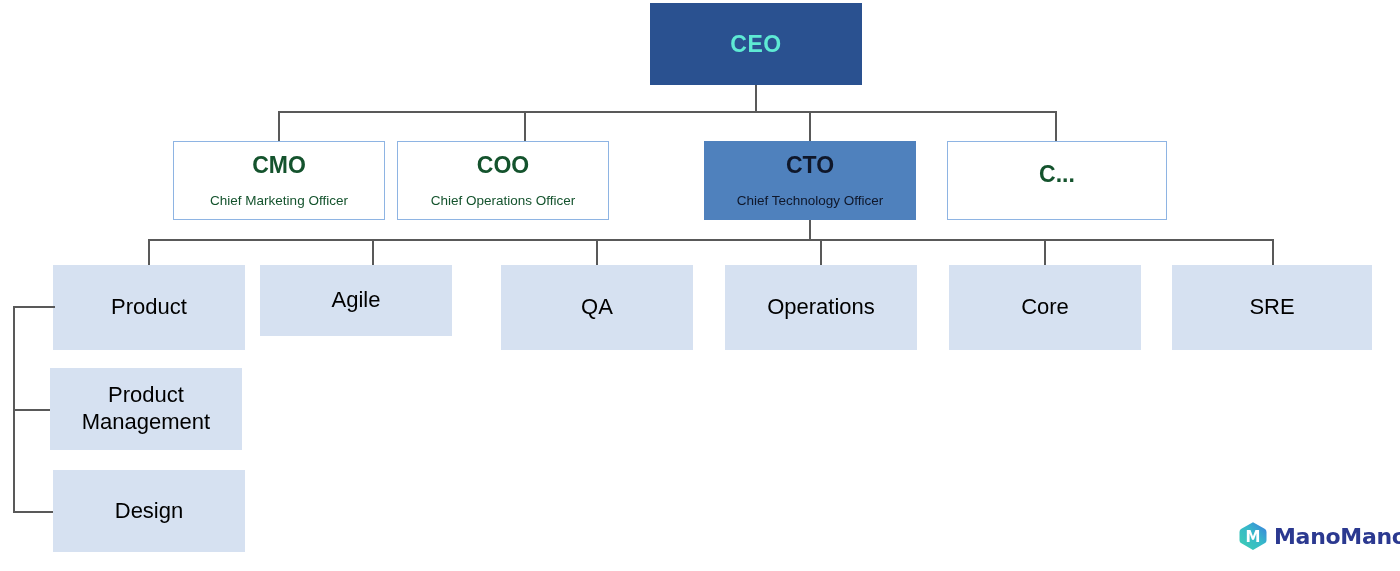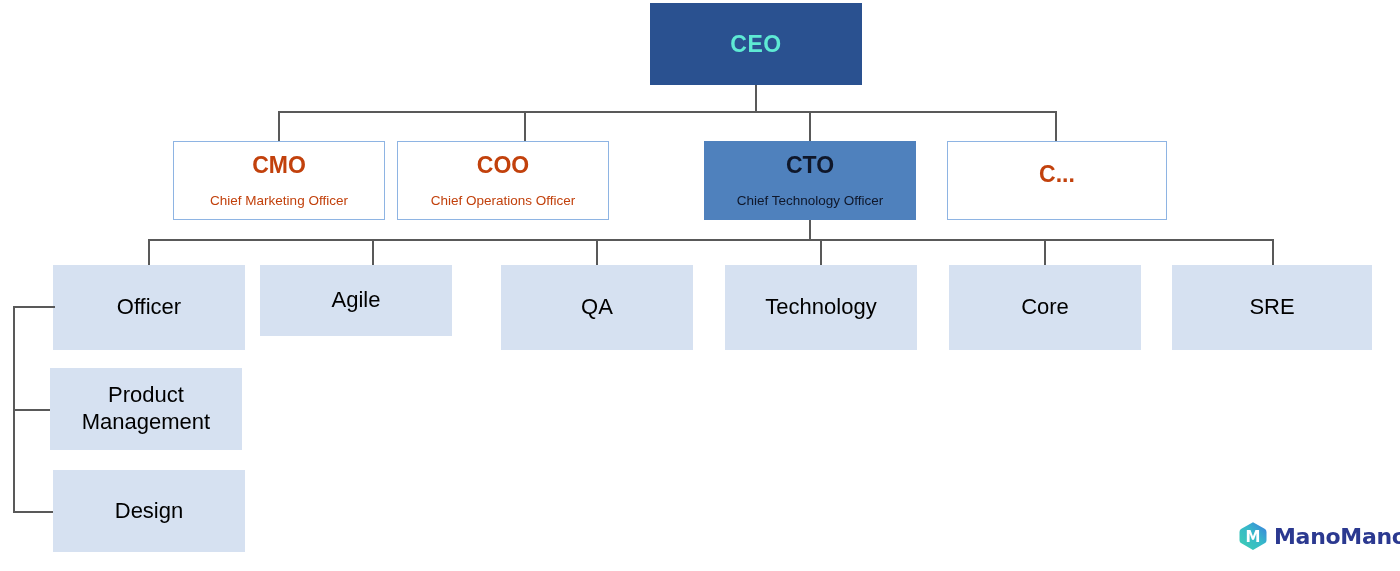--- a/index.html
+++ b/index.html
@@ -31,21 +31,21 @@
   .node.ceo{
     background:#2A5190;
     color:#5eead4;
   }
   .node.ceo .title{font-size:23px;font-weight:bold;letter-spacing:.5px;}
 
   
   .node.exec{
     background:#ffffff;
     border:1.5px solid #8EB4E3;
-    color:#c2410c;
+    color:#14532d;
   }
   .node.exec .title{font-size:23px;font-weight:bold;line-height:1.15;}
   .node.exec .subtitle{font-size:13.5px;font-weight:normal;line-height:1.3;margin-top:14px;}
 
   
   .node.exec.highlight{
     background:#4F81BD;
     border:1.5px solid #4F81BD;
     color:#0f172a;
   }
@@ -116,33 +116,33 @@
   <div class="conn v" style="left:809px;top:220px;width:2px;height:20px;"></div>
   <div class="conn h" style="left:148px;top:239px;width:1126px;height:2px;"></div>
   <div class="conn v" style="left:148px;top:239px;width:2px;height:26px;"></div>
   <div class="conn v" style="left:372px;top:239px;width:2px;height:26px;"></div>
   <div class="conn v" style="left:596px;top:239px;width:2px;height:26px;"></div>
   <div class="conn v" style="left:820px;top:239px;width:2px;height:26px;"></div>
   <div class="conn v" style="left:1044px;top:239px;width:2px;height:26px;"></div>
   <div class="conn v" style="left:1272px;top:239px;width:2px;height:26px;"></div>
 
   <div class="node dept" id="node-product" style="left:53px;top:265px;width:192px;height:85px;">
-    <span class="title">Officer</span>
+    <span class="title">Product</span>
   </div>
 
   <div class="node dept" id="node-agile" style="left:260px;top:265px;width:192px;height:71px;">
     <span class="title">Agile</span>
   </div>
 
   <div class="node dept" id="node-qa" style="left:501px;top:265px;width:192px;height:85px;">
     <span class="title">QA</span>
   </div>
 
   <div class="node dept" id="node-engineering" style="left:725px;top:265px;width:192px;height:85px;">
-    <span class="title">Technology</span>
+    <span class="title">Operations</span>
   </div>
 
   <div class="node dept" id="node-core" style="left:949px;top:265px;width:192px;height:85px;">
     <span class="title">Core</span>
   </div>
 
   <div class="node dept" id="node-sre" style="left:1172px;top:265px;width:200px;height:85px;">
     <span class="title">SRE</span>
   </div>
 

